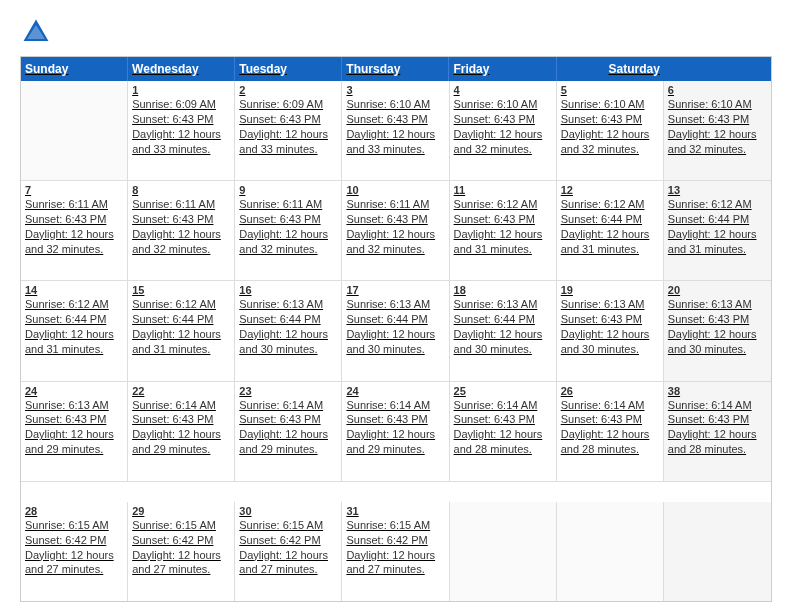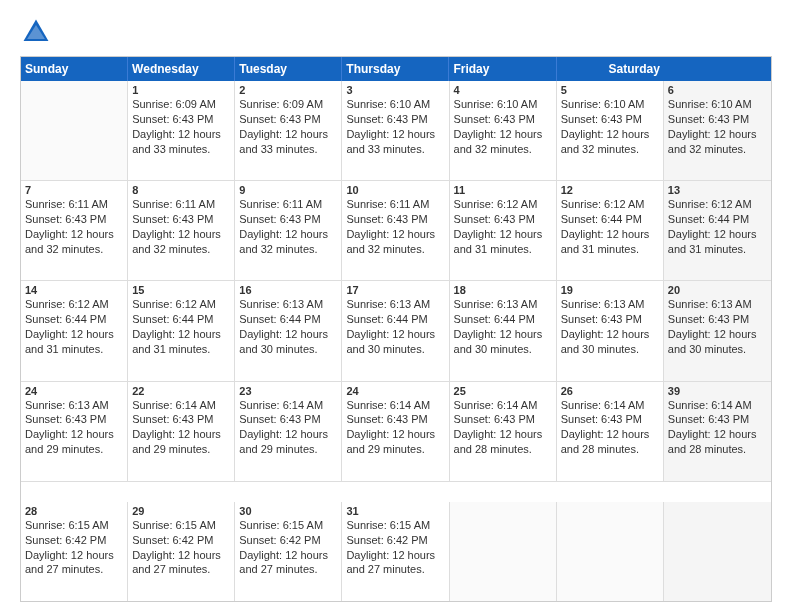--- a/index.html
+++ b/index.html
@@ -9,20 +9,21 @@
       width: 792px;
       height: 612px;
       overflow: hidden;
     }
     .page {
       width: 792px;
       height: 612px;
       padding: 16px 20px 10px 20px;
       display: flex;
       flex-direction: column;
+      text-decoration: underline;
     }
     .header {
       display: flex;
       align-items: flex-start;
       justify-content: space-between;
       margin-bottom: 8px;
     }
     .logo {
       display: flex;
       align-items: center;
@@ -253,21 +254,21 @@
           </div>
           <div class="cal-cell">
             <span class="day-num">25</span>
             <div class="cell-text">Sunrise: 6:14 AM<br>Sunset: 6:43 PM<br>Daylight: 12 hours and 28 minutes.</div>
           </div>
           <div class="cal-cell">
             <span class="day-num">26</span>
             <div class="cell-text">Sunrise: 6:14 AM<br>Sunset: 6:43 PM<br>Daylight: 12 hours and 28 minutes.</div>
           </div>
           <div class="cal-cell shaded">
-            <span class="day-num">39</span>
+            <span class="day-num">38</span>
             <div class="cell-text">Sunrise: 6:14 AM<br>Sunset: 6:43 PM<br>Daylight: 12 hours and 28 minutes.</div>
           </div>
         </div>
         <div class="cal-row">
           <div class="cal-cell">
             <span class="day-num">28</span>
             <div class="cell-text">Sunrise: 6:15 AM<br>Sunset: 6:42 PM<br>Daylight: 12 hours and 27 minutes.</div>
           </div>
           <div class="cal-cell">
             <span class="day-num">29</span>

